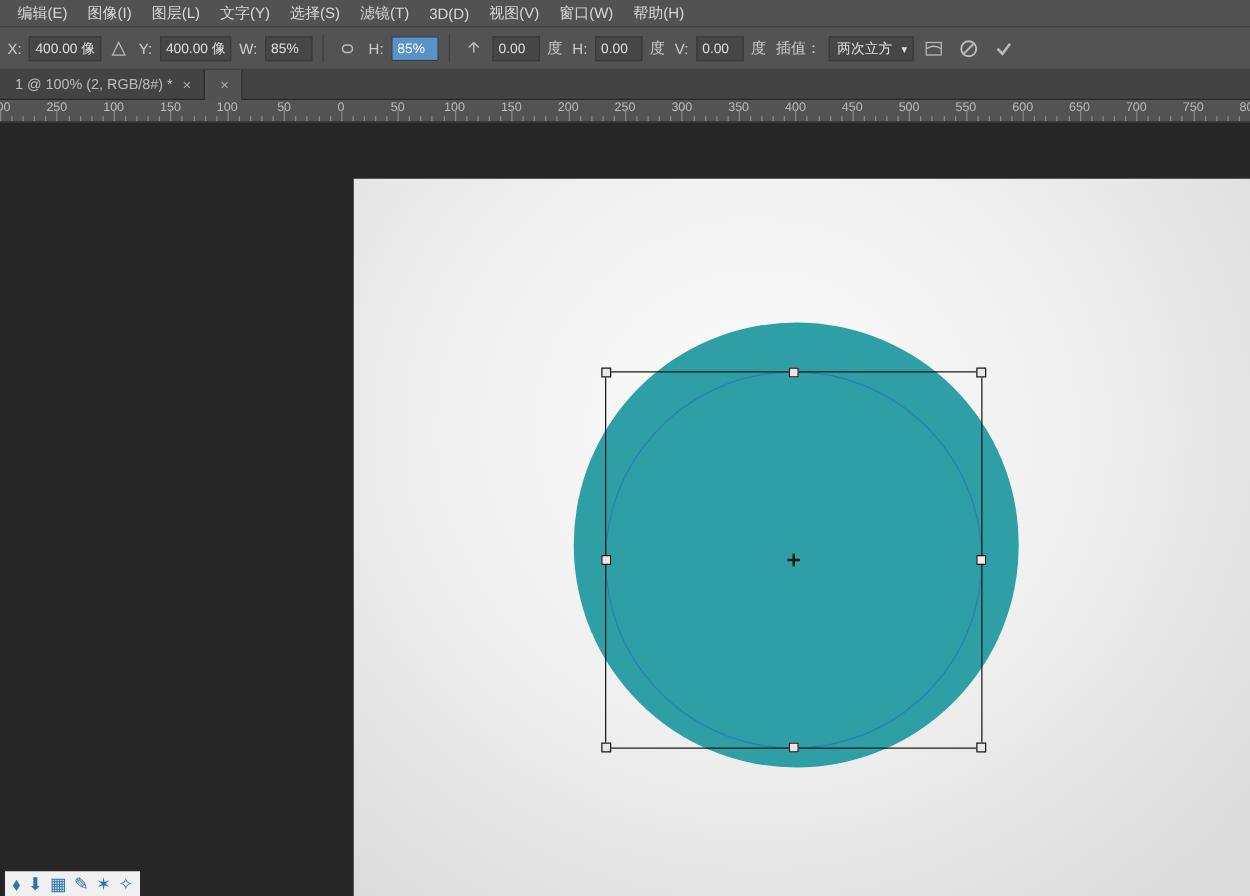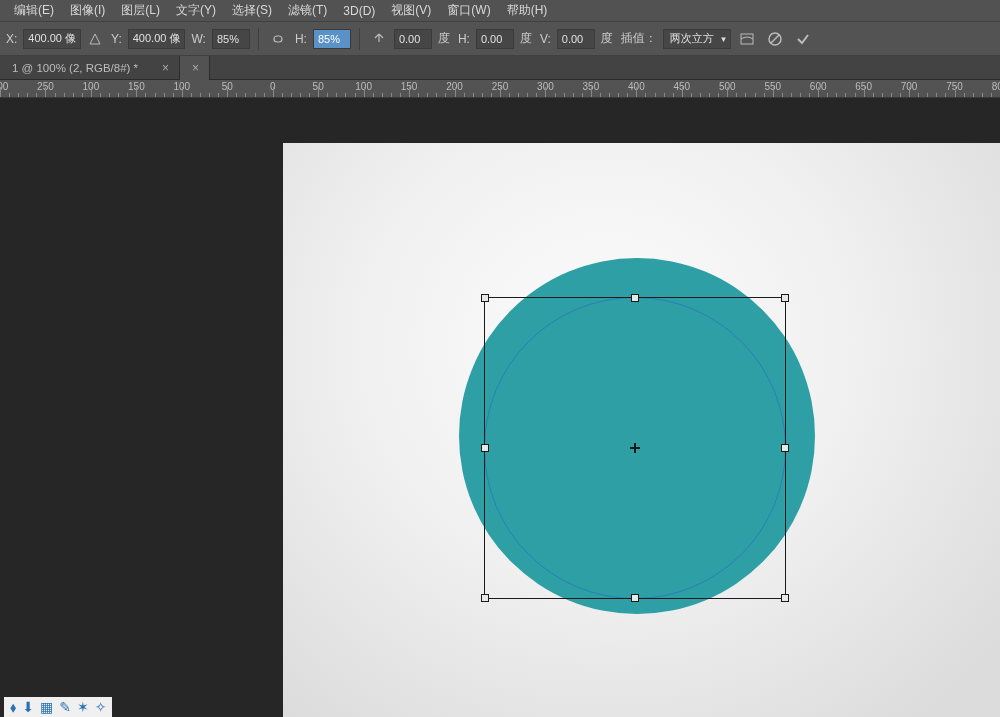--- a/index.html
+++ b/index.html
@@ -90,21 +90,21 @@
   background: #434343;
   display: flex;
   align-items: center;
   border-bottom: 1px solid #2a2a2a;
 }
 .tab {
   height: 24px;
   padding: 0 10px 0 12px;
   display: flex;
   align-items: center;
-  gap: 24px;
+  gap: 8px;
   color: #bdbdbd;
   font-size: 11.5px;
   border-right: 1px solid #2c2c2c;
 }
 .tab.active {
   background: #525252;
 }
 .tab-close {
   color: #aaa;
   font-size: 12px;

